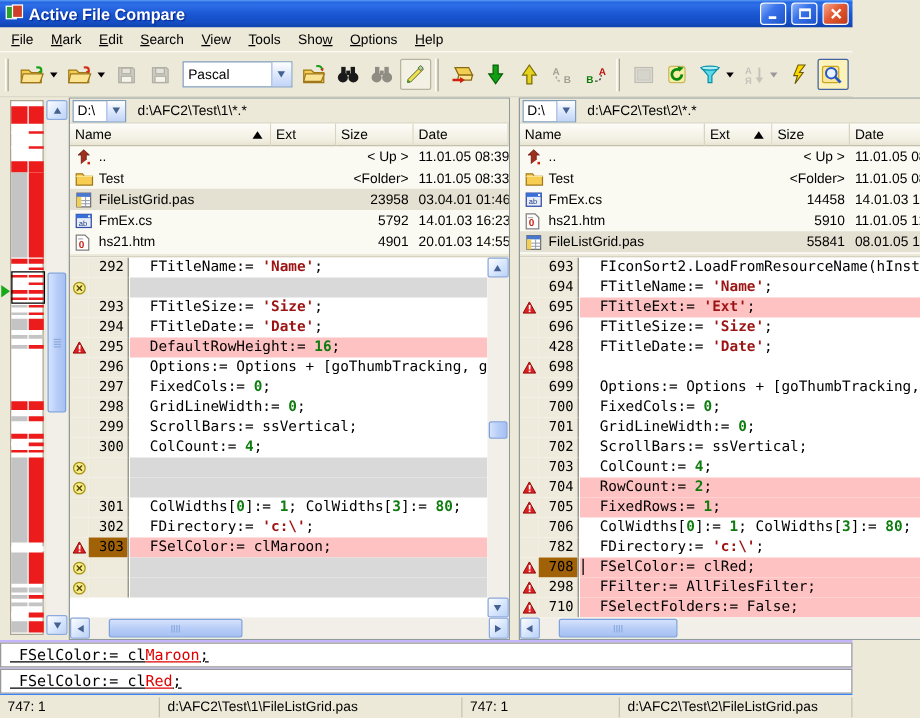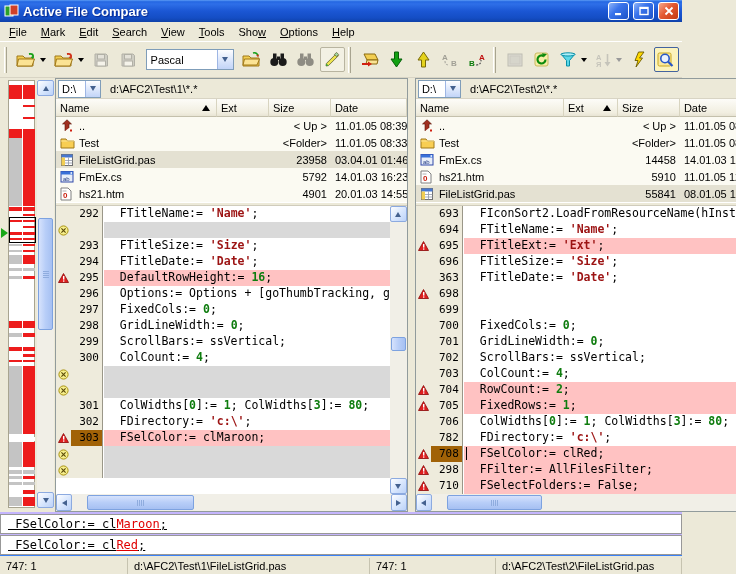--- a/index.html
+++ b/index.html
@@ -869,39 +869,40 @@
                 <div class="c-text chg"><span class="tk-c">  FTitleExt:= </span><span class="tk-s">'Ext'</span><span class="tk-c">;</span></div>
               </div>
               <div class="code-row">
                 <div class="g-icon"></div>
                 <div class="g-num">696</div>
                 <div class="g-sep"></div>
                 <div class="c-text"><span class="tk-c">  FTitleSize:= </span><span class="tk-s">'Size'</span><span class="tk-c">;</span></div>
               </div>
               <div class="code-row">
                 <div class="g-icon"></div>
-                <div class="g-num">363</div>
+                <div class="g-num">428</div>
                 <div class="g-sep"></div>
                 <div class="c-text"><span class="tk-c">  FTitleDate:= </span><span class="tk-s">'Date'</span><span class="tk-c">;</span></div>
               </div>
               <div class="code-row">
                 <div class="g-icon">
                   <svg width="11" height="10" viewBox="0 0 11 10">
                     <polygon points="5.5,0.5 10.5,9.5 0.5,9.5" fill="#E02020" stroke="#8A0808" stroke-width="0.8"></polygon>
                     <rect x="5" y="3" width="1.4" height="3.6" fill="#fff"></rect>
                     <rect x="5" y="7.4" width="1.4" height="1.3" fill="#fff"></rect>
                   </svg>
                 </div>
                 <div class="g-num">698</div>
                 <div class="g-sep"></div>
               </div>
               <div class="code-row">
                 <div class="g-icon"></div>
                 <div class="g-num">699</div>
                 <div class="g-sep"></div>
+                <div class="c-text"><span class="tk-c">  Options:= Options + [goThumbTracking,</span></div>
               </div>
               <div class="code-row">
                 <div class="g-icon"></div>
                 <div class="g-num">700</div>
                 <div class="g-sep"></div>
                 <div class="c-text"><span class="tk-c">  FixedCols:= </span><span class="tk-n">0</span><span class="tk-c">;</span></div>
               </div>
               <div class="code-row">
                 <div class="g-icon"></div>
                 <div class="g-num">701</div>

